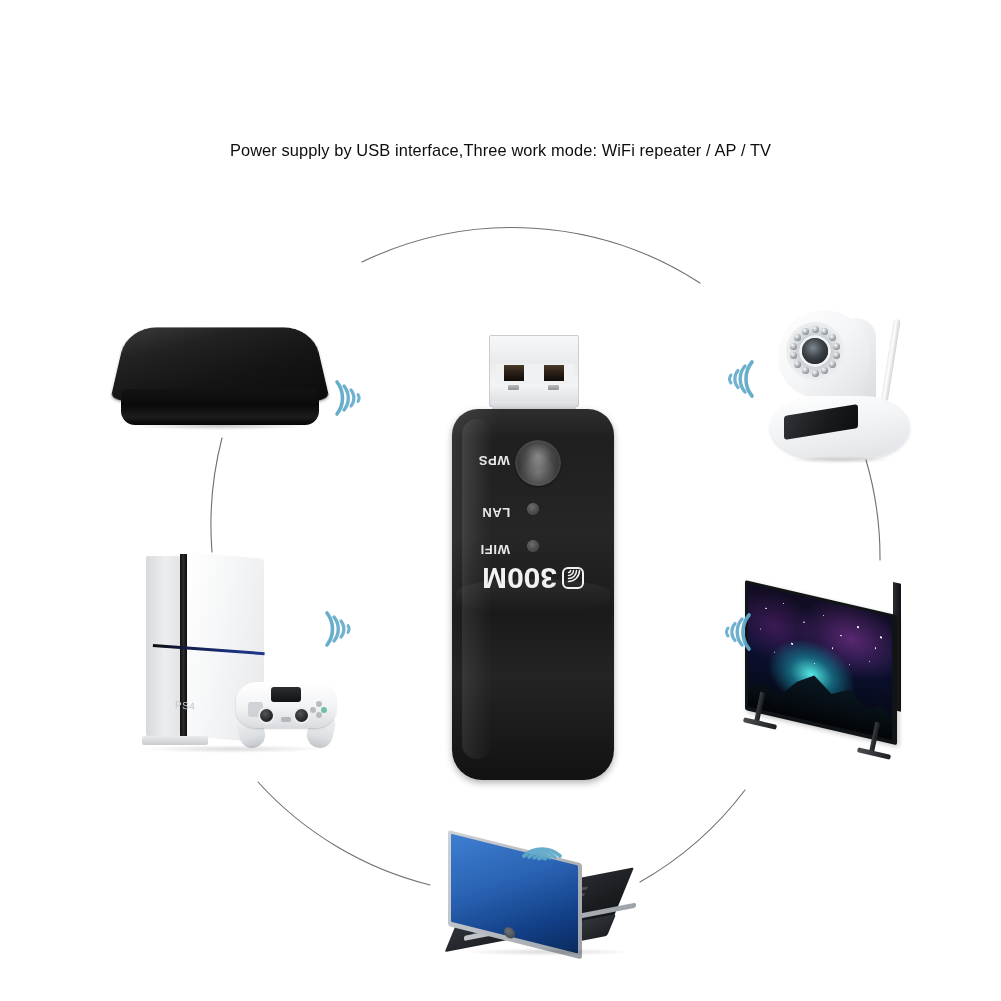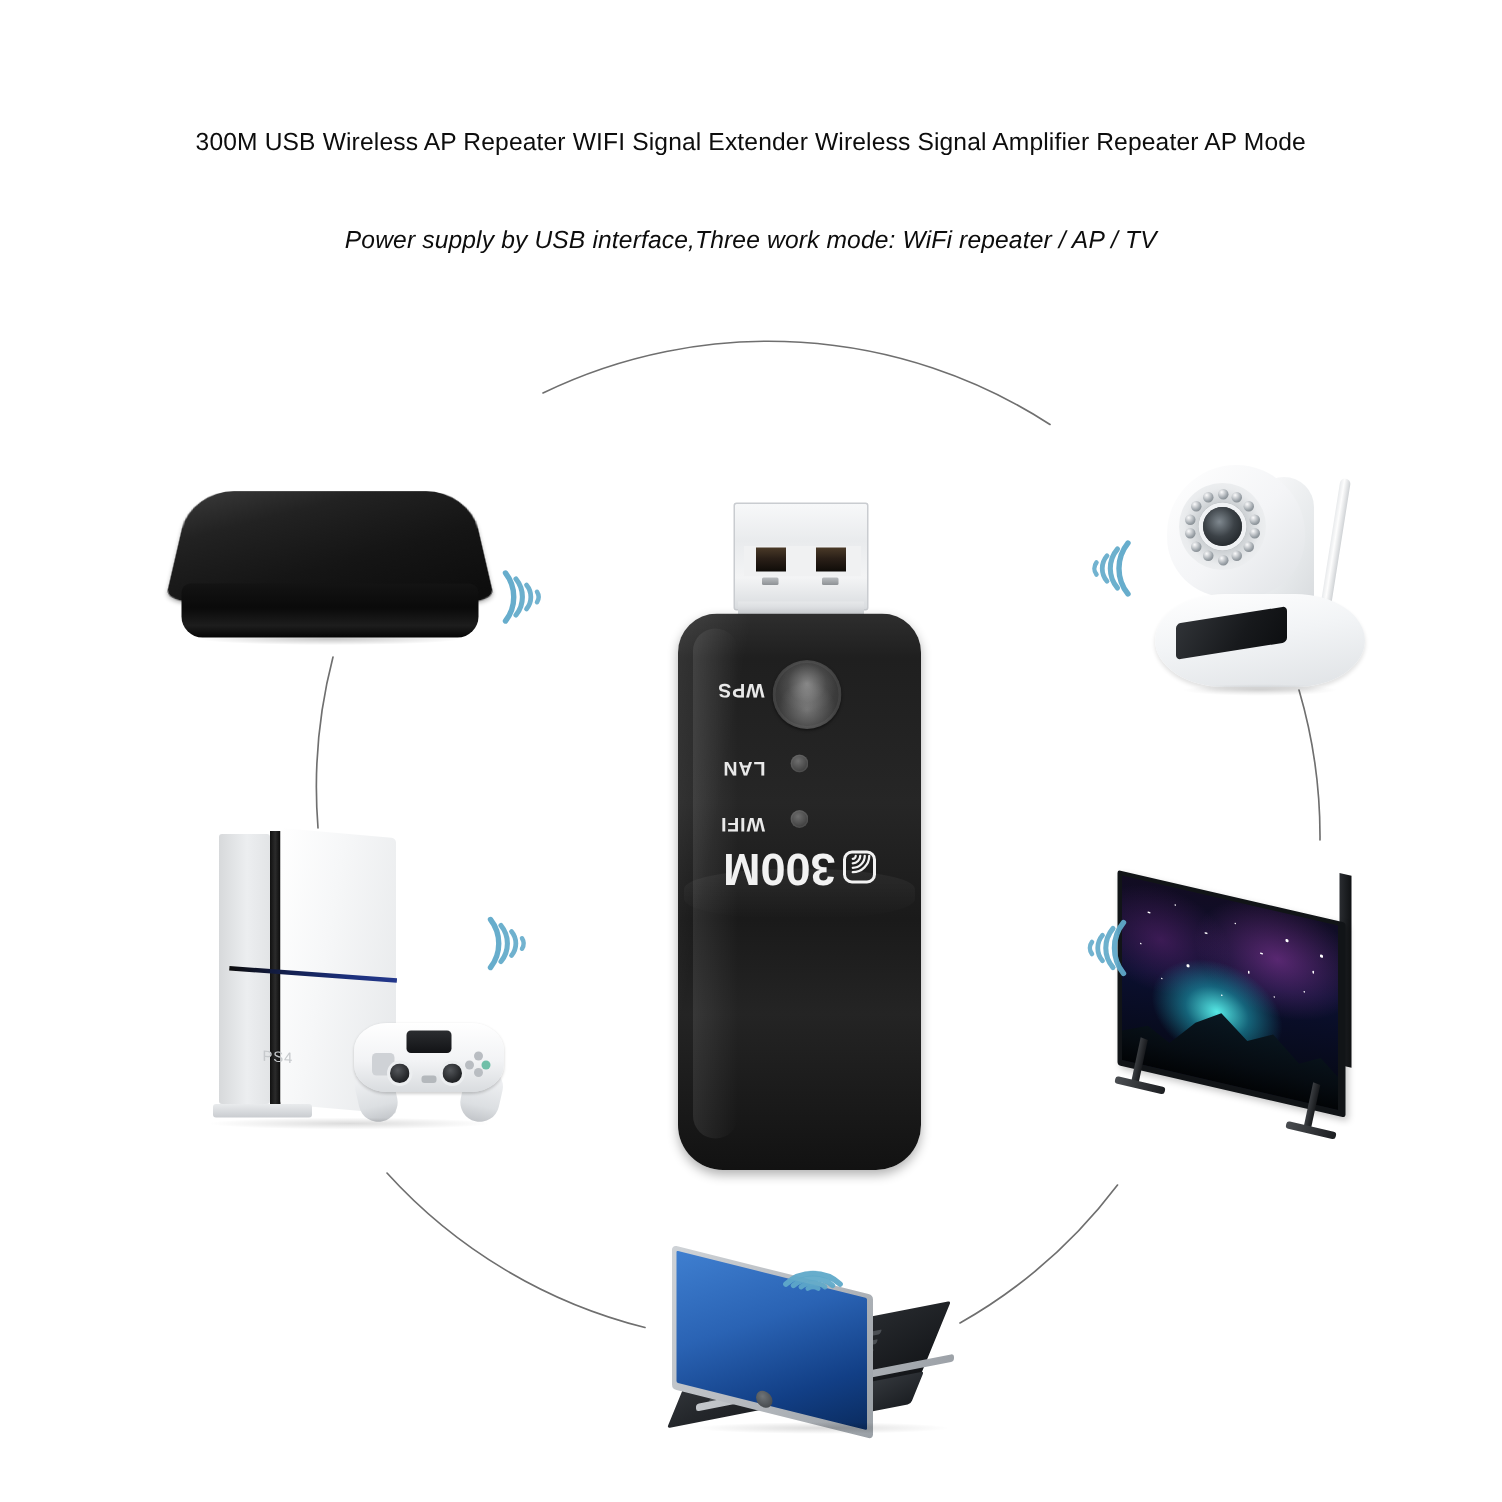--- a/index.html
+++ b/index.html
@@ -15,21 +15,21 @@
     background:#ffffff;
   }
 
   
   .headline{
     position:absolute; left:0; width:1001px; text-align:center;
     color:#0d0d0d; font-weight:400; letter-spacing:.1px;
     white-space:nowrap;
   }
   #title-line{ top:86px; font-size:16.4px; }
-  #subtitle-line{ top:151px; font-size:16.4px;font-style:italic; }
+  #subtitle-line{ top:141px; font-size:16.4px; }
 
   
   #connector-svg{
     position:absolute; left:0; top:0; width:1001px; height:1001px;
     pointer-events:none;
   }
 
   
   .scene-item{ position:absolute; }
 
@@ -367,21 +367,20 @@
 
   
   .wifi-badge{ position:absolute; }
   .wifi-badge svg{ display:block; }
 </style>
 </head>
 <body>
 
 <div id="page">
 
-  <div class="headline" id="title-line">300M USB Wireless AP Repeater WIFI Signal Extender Wireless Signal Amplifier Repeater AP Mode</div>
   <div class="headline" id="subtitle-line">Power supply by USB interface,Three work mode: WiFi repeater / AP / TV</div>
 
   <svg id="connector-svg" viewBox="0 0 1001 1001">
     <g fill="none" stroke="#6f6f6f" stroke-width="1.1" stroke-linecap="round">
 
       <path d="M362,262 A 345,345 0 0 1 700,283"></path>
 
       <path d="M866,460 A 345,345 0 0 1 880,560"></path>
 
       <path d="M745,790 A 345,345 0 0 1 640,882"></path>

